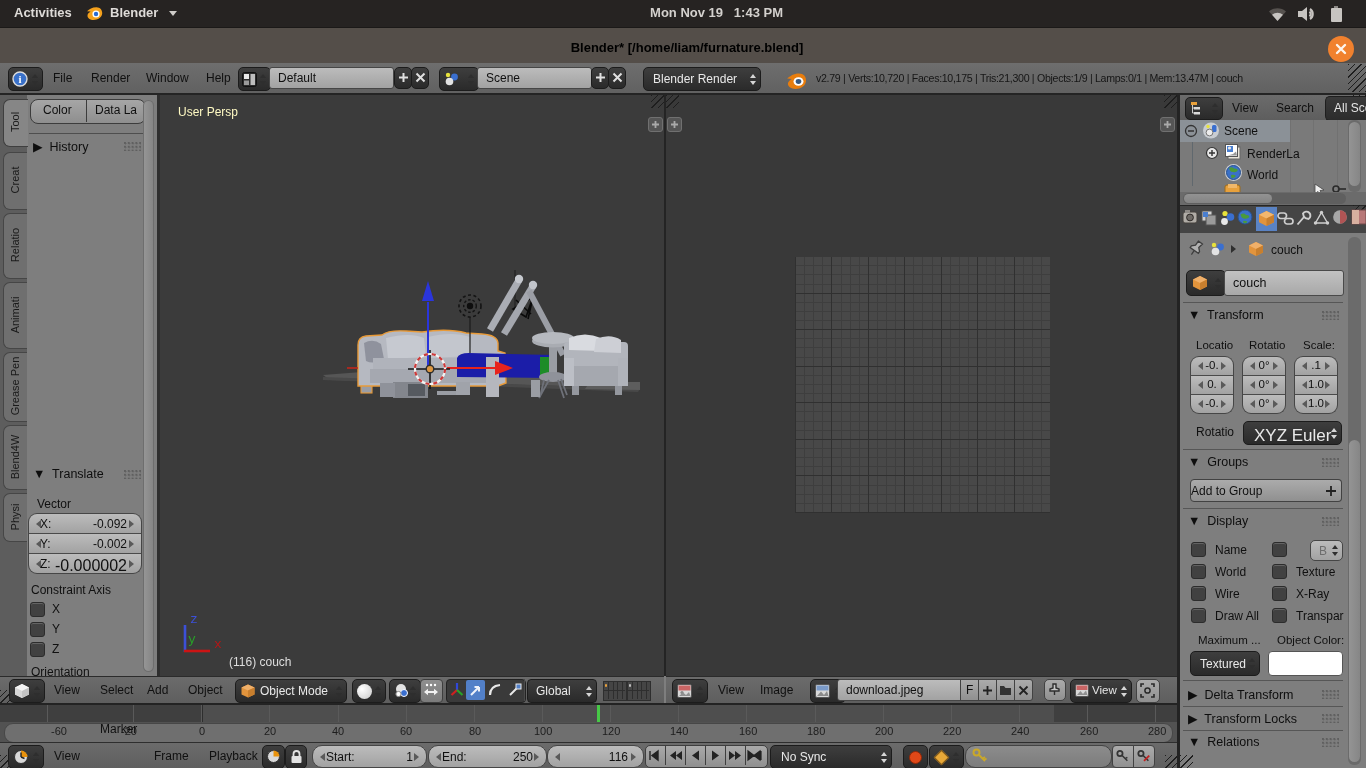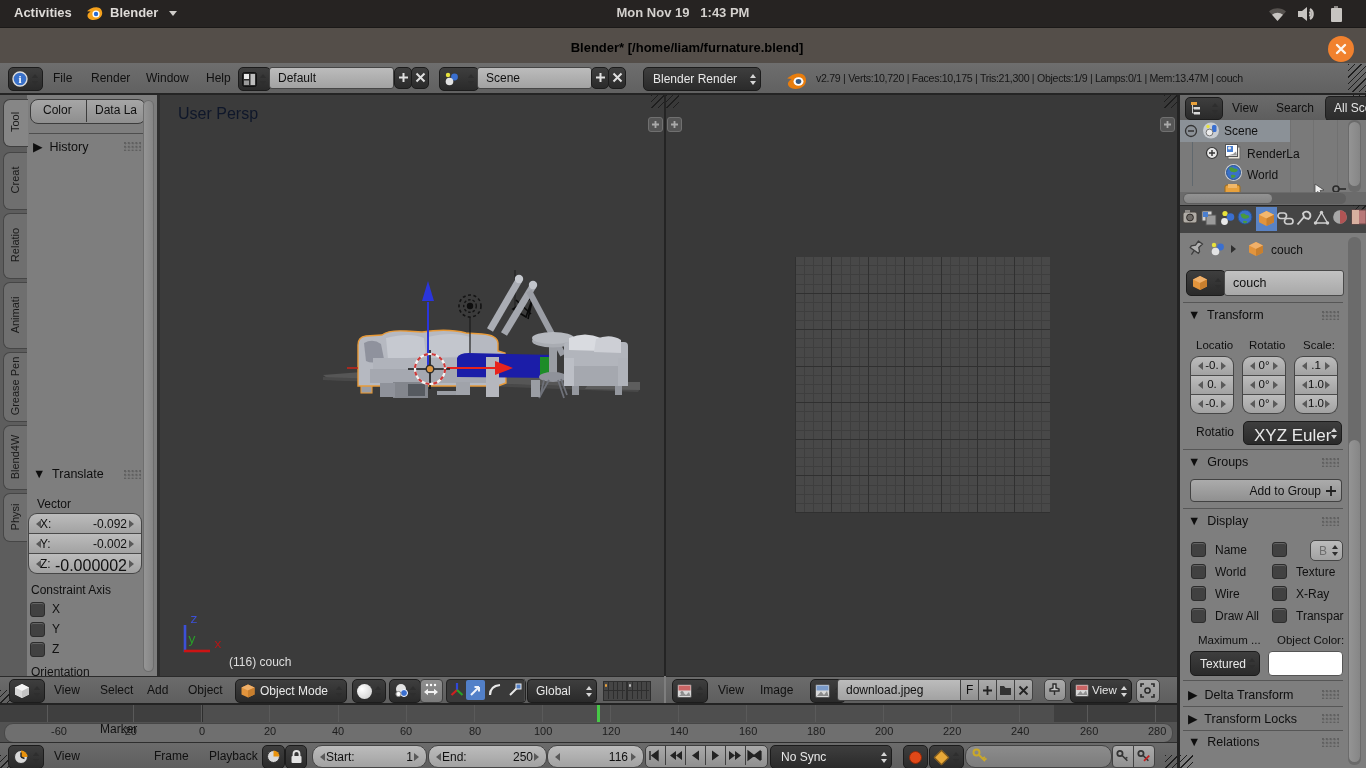--- a/index.html
+++ b/index.html
@@ -25,21 +25,21 @@
 
 <div class="a" style="left:0;top:0;width:1366px;height:27px;background:#262322"></div>
 <div class="a" style="left:14px;top:5px;font-size:13px;font-weight:bold;color:#dedbd8">Activities</div>
 <svg class="a" style="left:86px;top:6px" width="17" height="15" viewBox="0 0 17 15">
     <path d="M10.5 1.2 C6 1.2 3.4 3.4 1 5.2 L4.6 5.6 C2.8 6.8 1.6 8 1.5 9.5 C1.3 12 4 14 7.6 14 C11.8 14 15.8 11.6 16.2 7.6 C16.5 4 14 1.2 10.5 1.2 Z" fill="#f5a11c"></path>
     <circle cx="10" cy="8" r="3.6" fill="#fff"></circle>
     <circle cx="10" cy="8" r="2.2" fill="#2a6bd4"></circle>
   </svg>
 <div class="a" style="left:110px;top:5px;font-size:13px;font-weight:bold;color:#dedbd8">Blender</div>
 <div class="a" style="left:169px;top:11px;border:4.5px solid transparent;border-top:5.5px solid #cfccc9"></div>
-<div class="a" style="left:583px;top:5px;width:200px;text-align:center;font-size:13px;font-weight:bold;color:#d4d1ce">Mon Nov 19&nbsp;&nbsp; 1:43 PM</div>
+<div class="a" style="left:583px;top:5px;width:200px;text-align:right;font-size:13px;font-weight:bold;color:#d4d1ce">Mon Nov 19&nbsp;&nbsp; 1:43 PM</div>
 <svg class="a" style="left:1268px;top:7px" width="19" height="15" viewBox="0 0 19 15">
     <path d="M9.5 14 L1 4.5 C6 0.2 13 0.2 18 4.5 Z" fill="#56524f"></path>
     <path d="M9.5 14 L4 7.8 C7.2 5 11.8 5 15 7.8 Z" fill="#c7c4c1"></path>
   </svg>
 <svg class="a" style="left:1298px;top:6px" width="20" height="16" viewBox="0 0 20 16">
     <path d="M0 5 h4 l5-4 v14 l-5-4 h-4 z" fill="#c7c4c1"></path>
     <path d="M12 3 a6 6 0 0 1 0 10" stroke="#c7c4c1" stroke-width="2.2" fill="none"></path>
     <path d="M11.5 5.6 a3 3 0 0 1 0 4.8" stroke="#c7c4c1" stroke-width="2.2" fill="none"></path>
   </svg>
 <div class="a" style="left:1334px;top:6px;width:4px;height:2px;background:#8c8986"></div>
@@ -184,21 +184,21 @@
 <div class="a cb" style="left:30px;top:622px"></div>
 <div class="a t12" style="left:52px;top:622px">Y</div>
 <div class="a cb" style="left:30px;top:642px"></div>
 <div class="a t12" style="left:52px;top:642px">Z</div>
 <div class="a t12" style="left:31px;top:665px">Orientation</div>
 <div class="a" style="left:143px;top:100px;width:11px;height:572px;background:#6e6e6e;border-radius:6px"></div>
 <div class="a" style="left:144px;top:101px;width:9px;height:570px;background:linear-gradient(90deg,#959595,#858585);border-radius:5px"></div>
 
 <div class="a" style="left:157px;top:95px;width:3px;height:581px;background:#2e2e2e"></div>
 <div class="a" style="left:160px;top:95px;width:504px;height:581px;background:#3b3b3b"></div>
-<div class="a" style="left:178px;top:105px;font-size:16px;color:#0f172a">User Persp</div>
+<div class="a" style="left:178px;top:105px;font-size:12px;color:#fef9c3">User Persp</div>
 <div class="a" style="left:229px;top:655px;font-size:12px;color:#dedede">(116) couch</div>
 <div class="a hatch" style="left:651px;top:95px;width:13px;height:13px"></div>
 <div class="a" style="left:648px;top:117px;width:13px;height:13px;background:#555;border:1px solid #707070;border-radius:3px"></div>
 <svg class="a" style="left:651px;top:120px" width="9" height="9" viewBox="0 0 9 9">
     <path d="M4.5 1 v7 M1 4.5 h7" stroke="#aaa" stroke-width="1.8"></path>
   </svg>
 <svg class="a" style="left:160px;top:95px" width="504" height="581" viewBox="0 0 504 581">
 <polygon points="163,280 280,271 480,293 170,285" fill="#565656"></polygon>
 <polygon points="163,282 480,294 478,297 163,285" fill="#494949"></polygon>
 <polygon points="430,287 480,287 480,295 425,294" fill="#5d5d5d"></polygon>
@@ -737,21 +737,21 @@
   </div>
 <div class="a t12" style="left:1196px;top:425px">Rotatio</div>
 <div class="a dd" style="left:1243px;top:421px;width:97px;height:22px">
     <span style="position:absolute;left:10px;top:4px;font-size:17px">XYZ Euler</span>
     <span class="ud"></span>
   </div>
 <div class="a" style="left:1183px;top:449px;width:160px;height:1px;background:#565656"></div>
 <div class="a ph" style="left:1188px;top:455px">▼&nbsp; Groups</div>
 <div class="a grip" style="left:1322px;top:458px"></div>
 <div class="a btn" style="left:1190px;top:479px;width:130px;height:21px;border-radius:4px 0 0 4px">
-    <span style="position:absolute;left:0;right:0;top:3.5px;text-align:right;font-size:12px">Add to Group</span>
+    <span style="position:absolute;left:0;right:12px;top:3.5px;text-align:left;font-size:12px">Add to Group</span>
   </div>
 <div class="a btn" style="left:1321px;top:479px;width:20px;height:21px;border-radius:0 4px 4px 0;border-left:none">
     <svg class="a" style="left:4px;top:4.5px" width="12" height="12" viewBox="0 0 12 12">
       <path d="M6 1 v10 M1 6 h10" stroke="#222" stroke-width="1.8"></path>
     </svg>
   </div>
 <div class="a" style="left:1183px;top:508px;width:160px;height:1px;background:#565656"></div>
 <div class="a ph" style="left:1188px;top:514px">▼&nbsp; Display</div>
 <div class="a grip" style="left:1322px;top:517px"></div>
 <div class="a cb" style="left:1191px;top:542px"></div>

